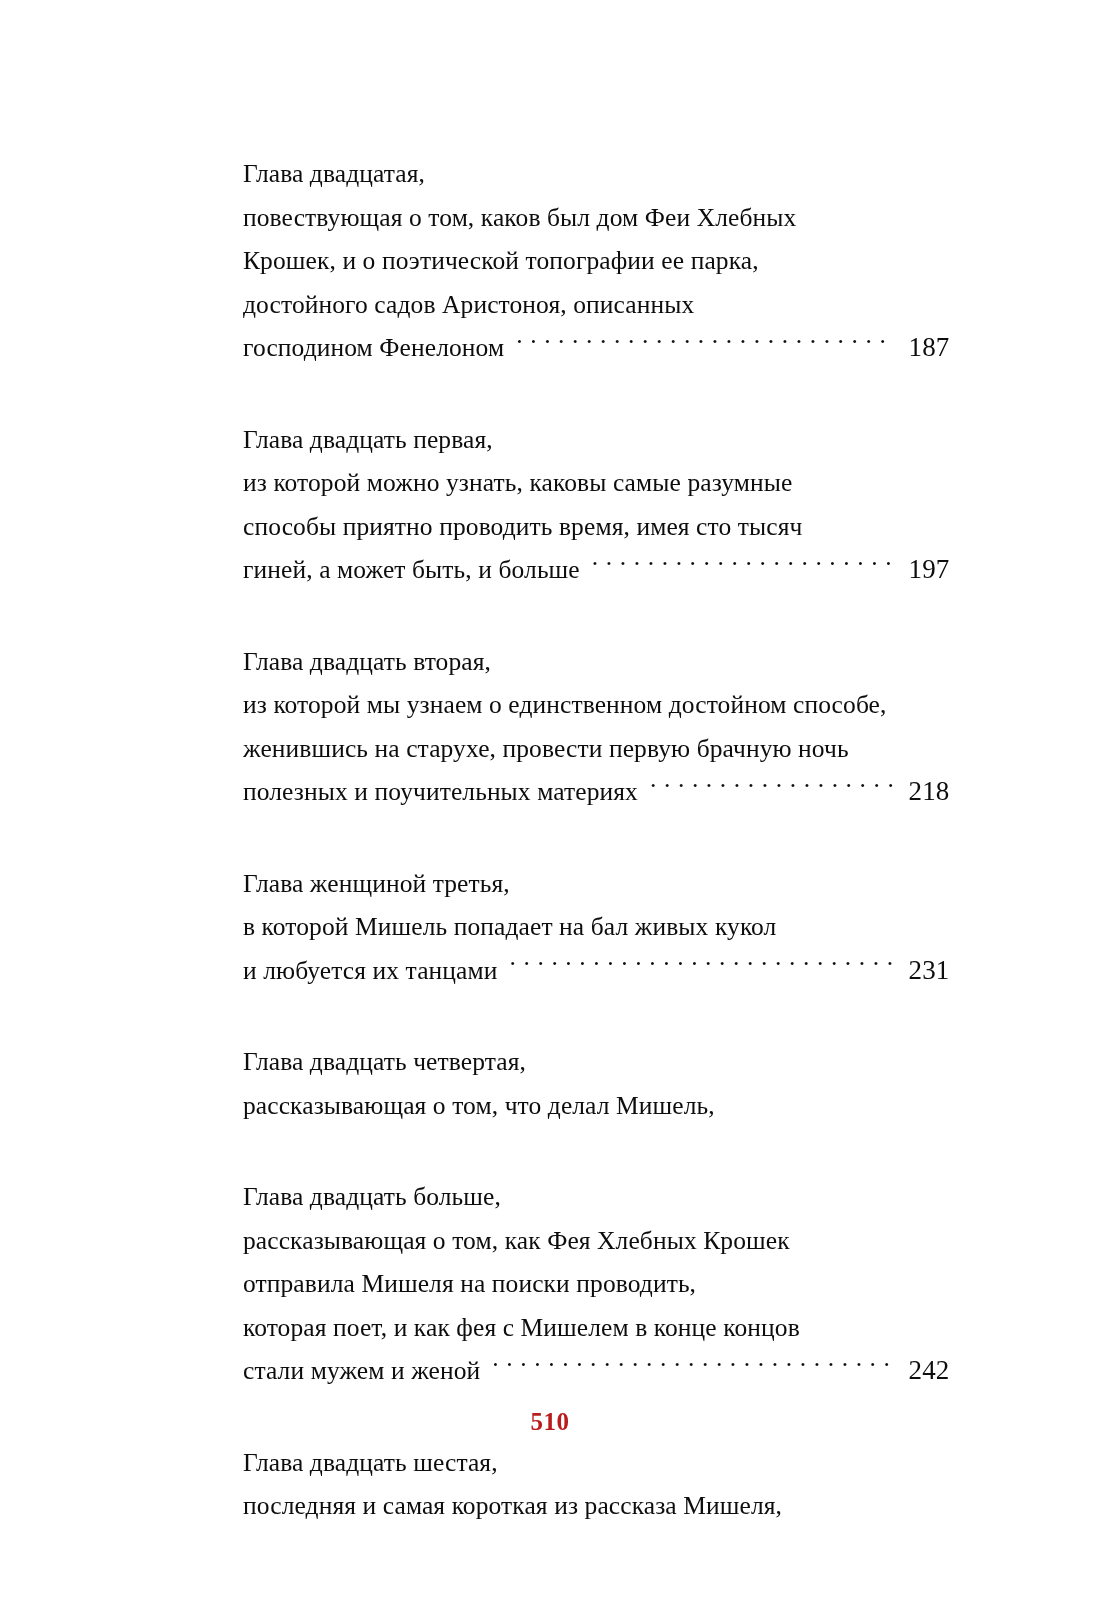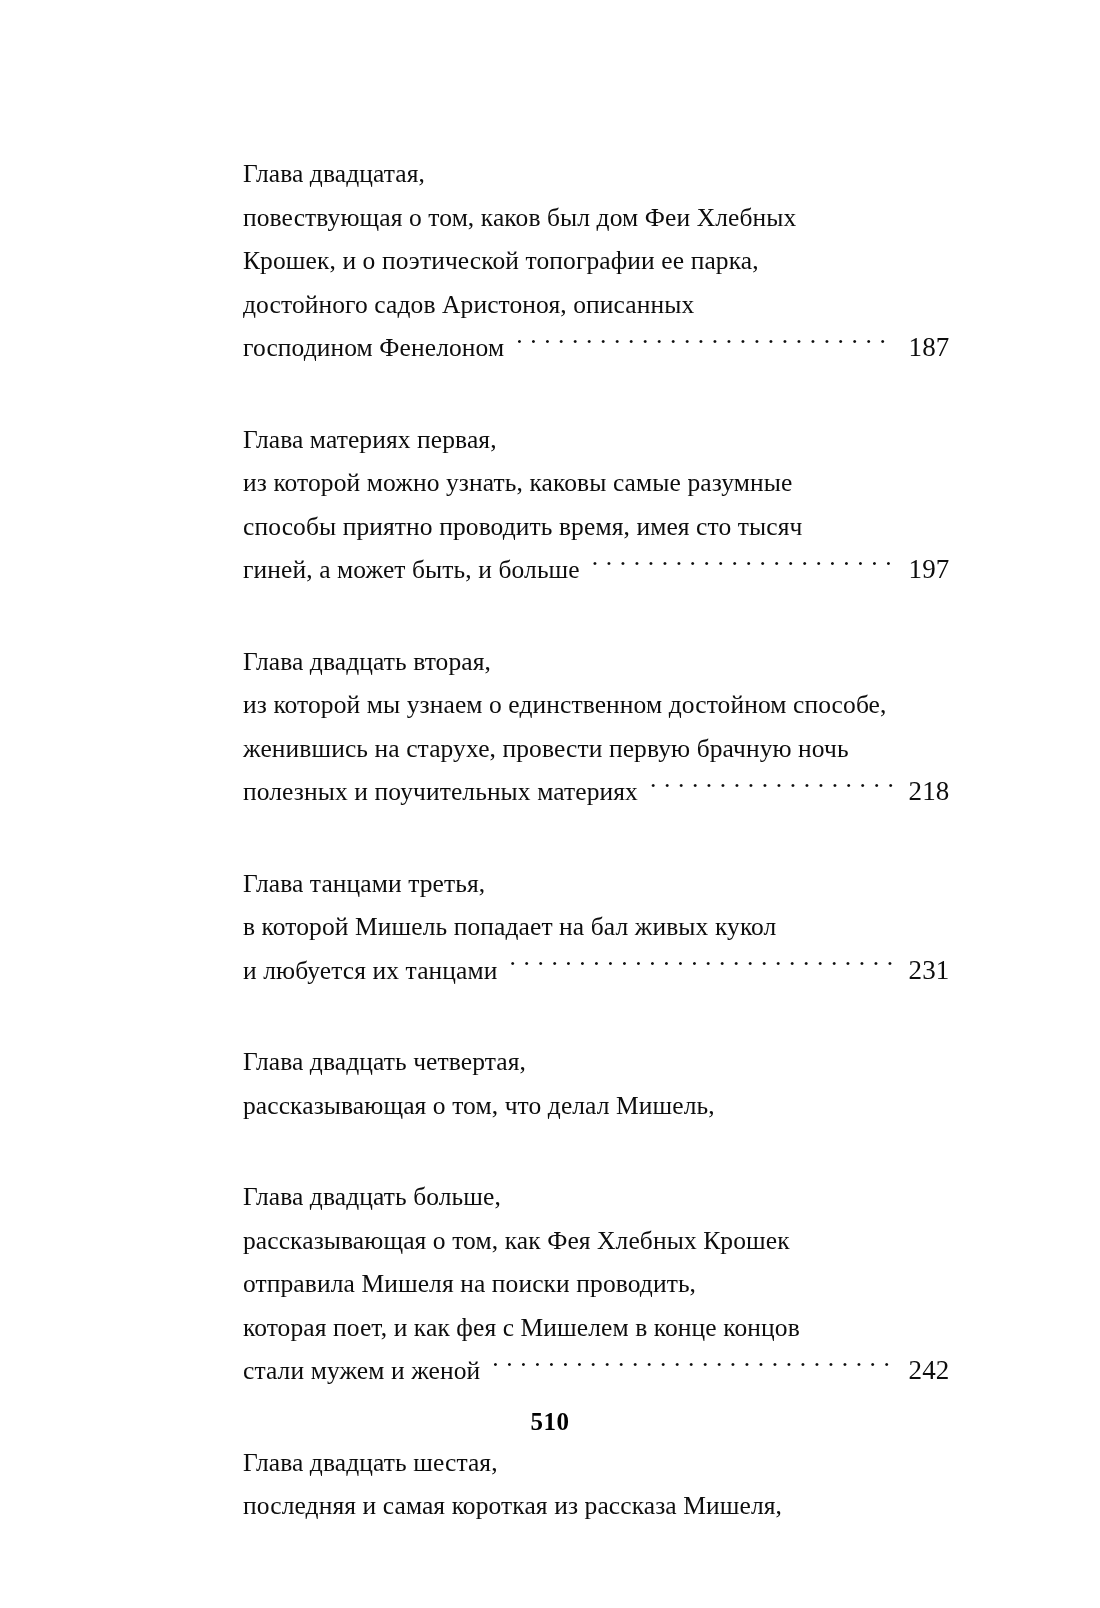--- a/index.html
+++ b/index.html
@@ -90,62 +90,62 @@
   .folio {
     position: absolute;
     left: 0;
     right: 0;
     top: 1408px;
     text-align: center;
     font-size: 25px;
     font-weight: bold;
     letter-spacing: 0.5px;
     font-family: "Liberation Serif", "DejaVu Serif", serif;
-    color: #000000;
+    color: #b91c1c;
   }
 </style>
 </head>
 <body>
 
 <div class="page">
 
   <div class="toc-body">
       <div class="toc-entry">
         <div class="entry-line">Глава двадцатая,</div>
         <div class="entry-line">повествующая о том, каков был дом Феи Хлебных</div>
         <div class="entry-line">Крошек, и о поэтической топографии ее парка,</div>
         <div class="entry-line">достойного садов Аристоноя, описанных</div>
         <div class="entry-last-line">
           <span class="entry-last-text">господином Фенелоном</span>
           <span class="leader"></span>
           <span class="page-num">187</span>
         </div>
       </div>
       <div class="toc-entry">
-        <div class="entry-line">Глава материях первая,</div>
+        <div class="entry-line">Глава двадцать первая,</div>
         <div class="entry-line">из которой можно узнать, каковы самые разумные</div>
         <div class="entry-line">способы приятно проводить время, имея сто тысяч</div>
         <div class="entry-last-line">
           <span class="entry-last-text">гиней, а может быть, и больше</span>
           <span class="leader"></span>
           <span class="page-num">197</span>
         </div>
       </div>
       <div class="toc-entry">
         <div class="entry-line">Глава двадцать вторая,</div>
         <div class="entry-line">из которой мы узнаем о единственном достойном способе,</div>
         <div class="entry-line">женившись на старухе, провести первую брачную ночь</div>
         <div class="entry-last-line">
           <span class="entry-last-text">полезных и поучительных материях</span>
           <span class="leader"></span>
           <span class="page-num">218</span>
         </div>
       </div>
       <div class="toc-entry">
-        <div class="entry-line">Глава танцами третья,</div>
+        <div class="entry-line">Глава женщиной третья,</div>
         <div class="entry-line">в которой Мишель попадает на бал живых кукол</div>
         <div class="entry-last-line">
           <span class="entry-last-text">и любуется их танцами</span>
           <span class="leader"></span>
           <span class="page-num">231</span>
         </div>
       </div>
       <div class="toc-entry">
         <div class="entry-line">Глава двадцать четвертая,</div>
         <div class="entry-line">рассказывающая о том, что делал Мишель,</div>

